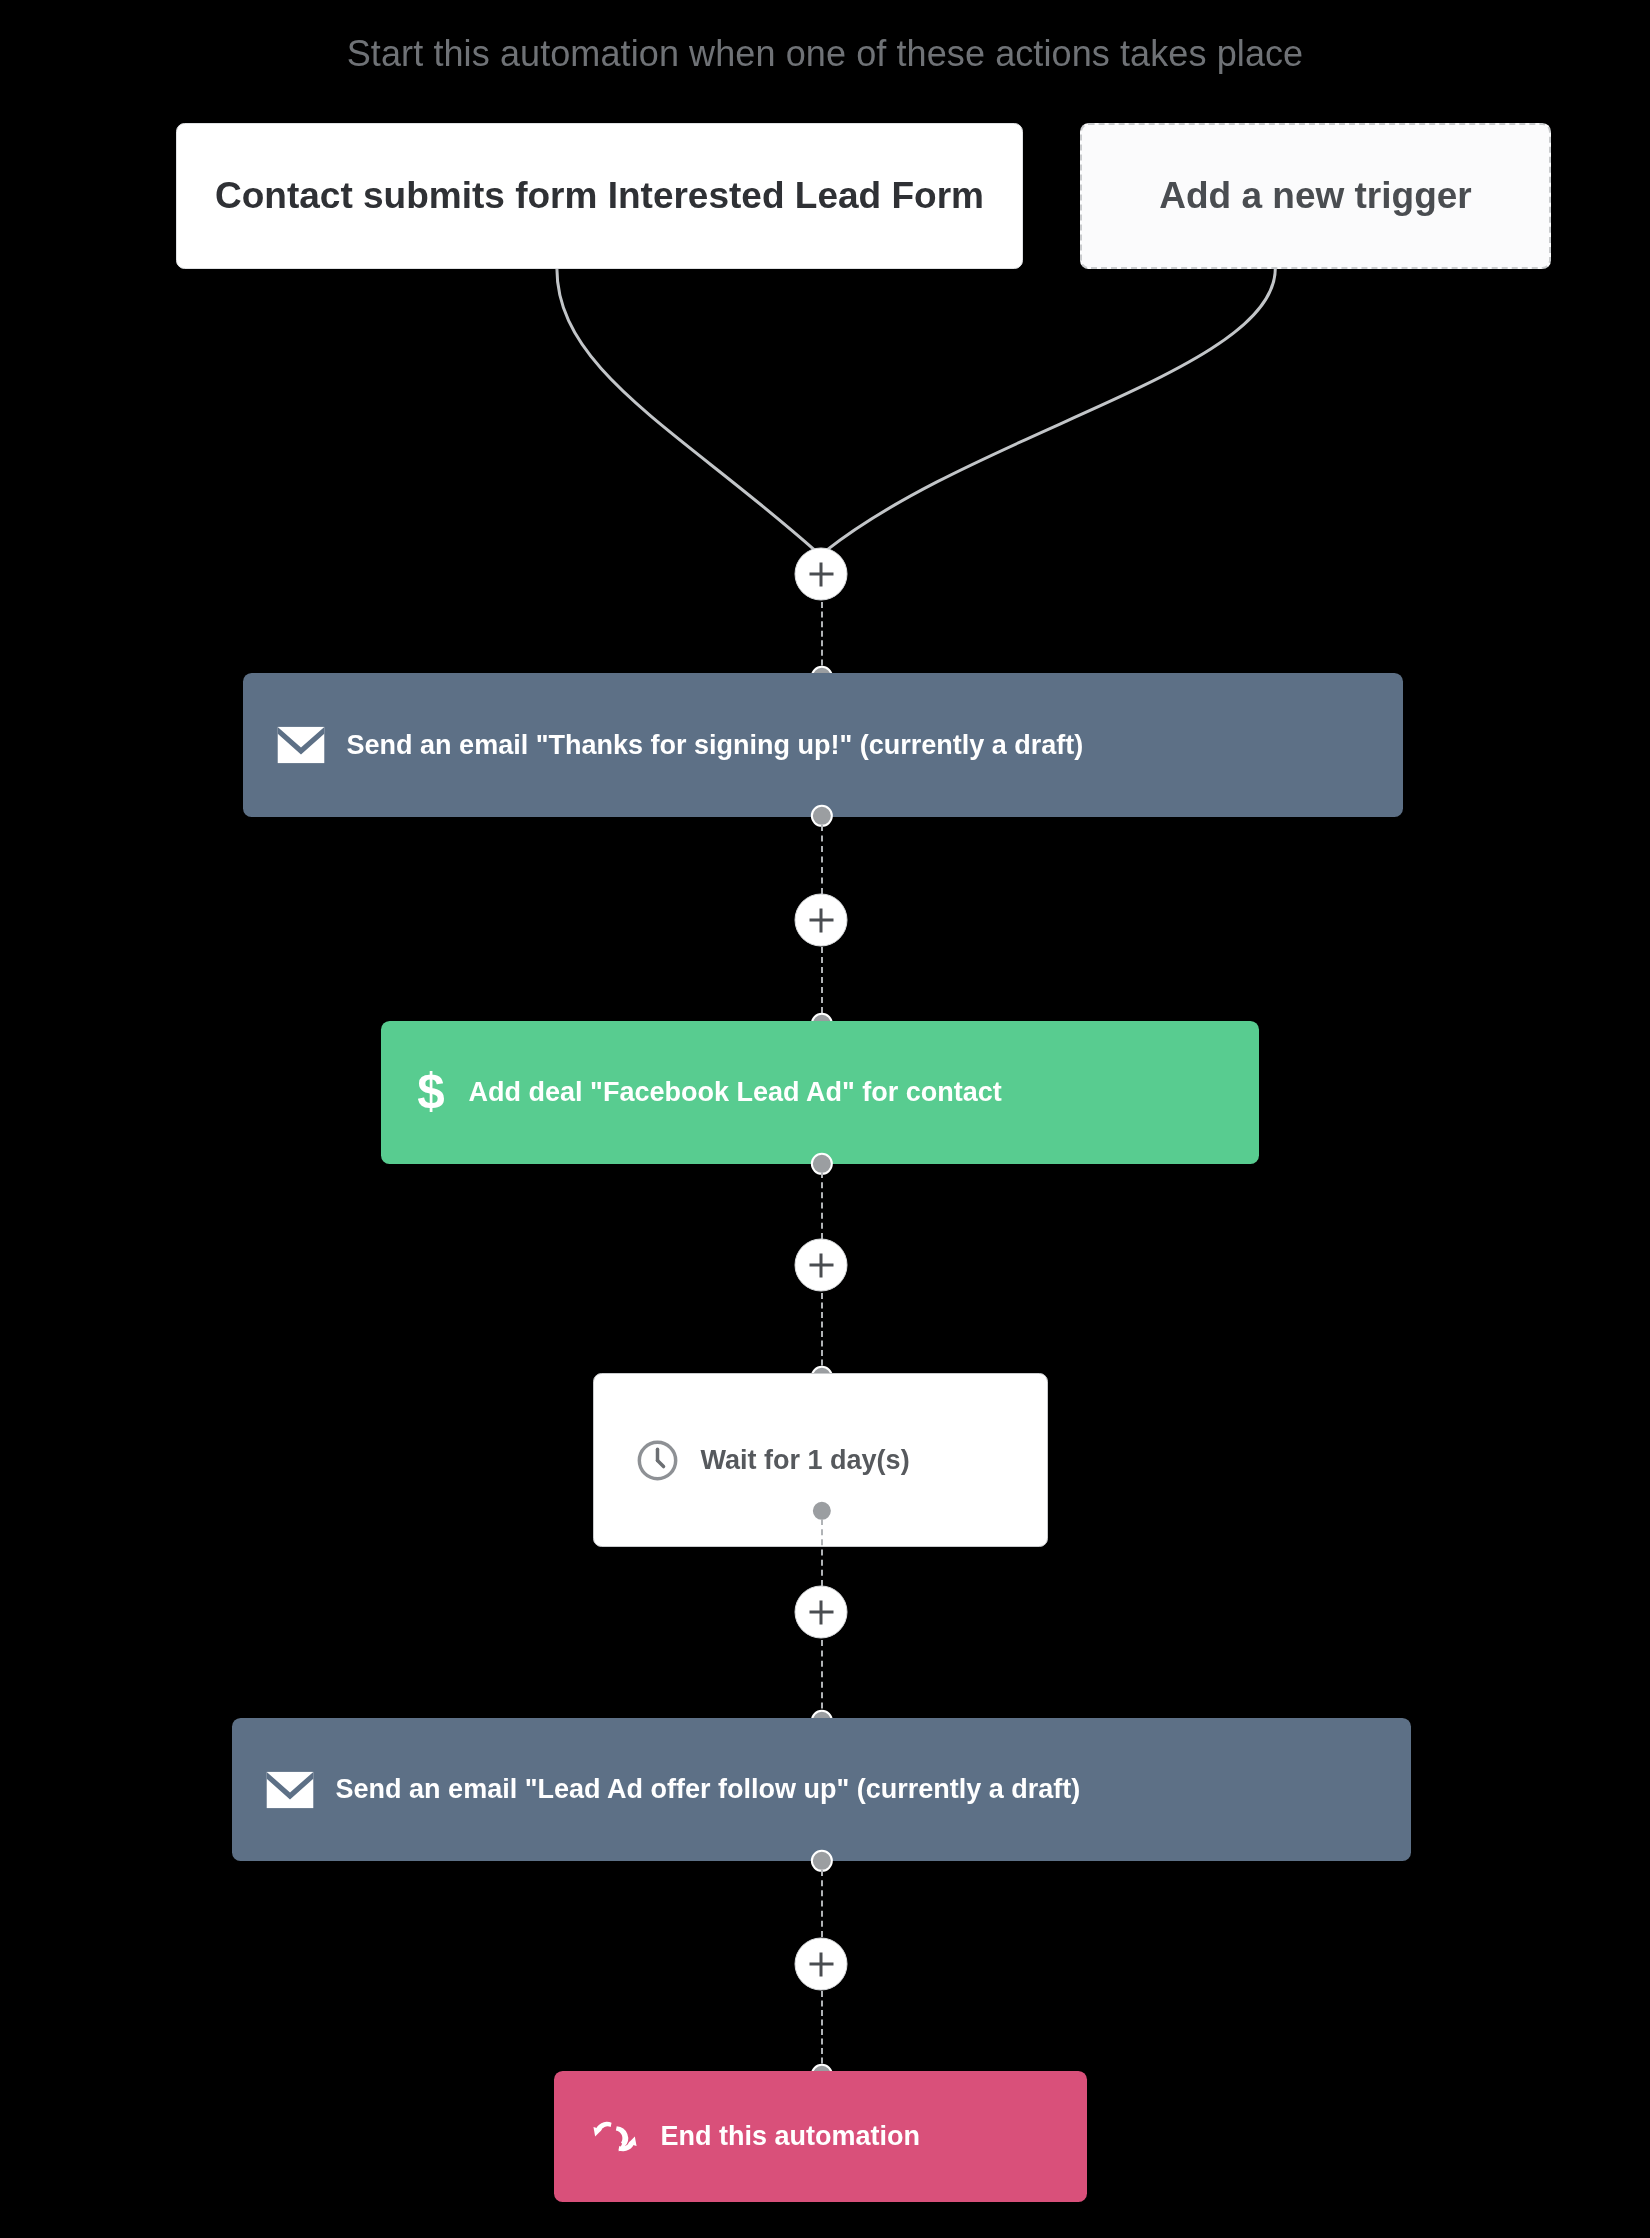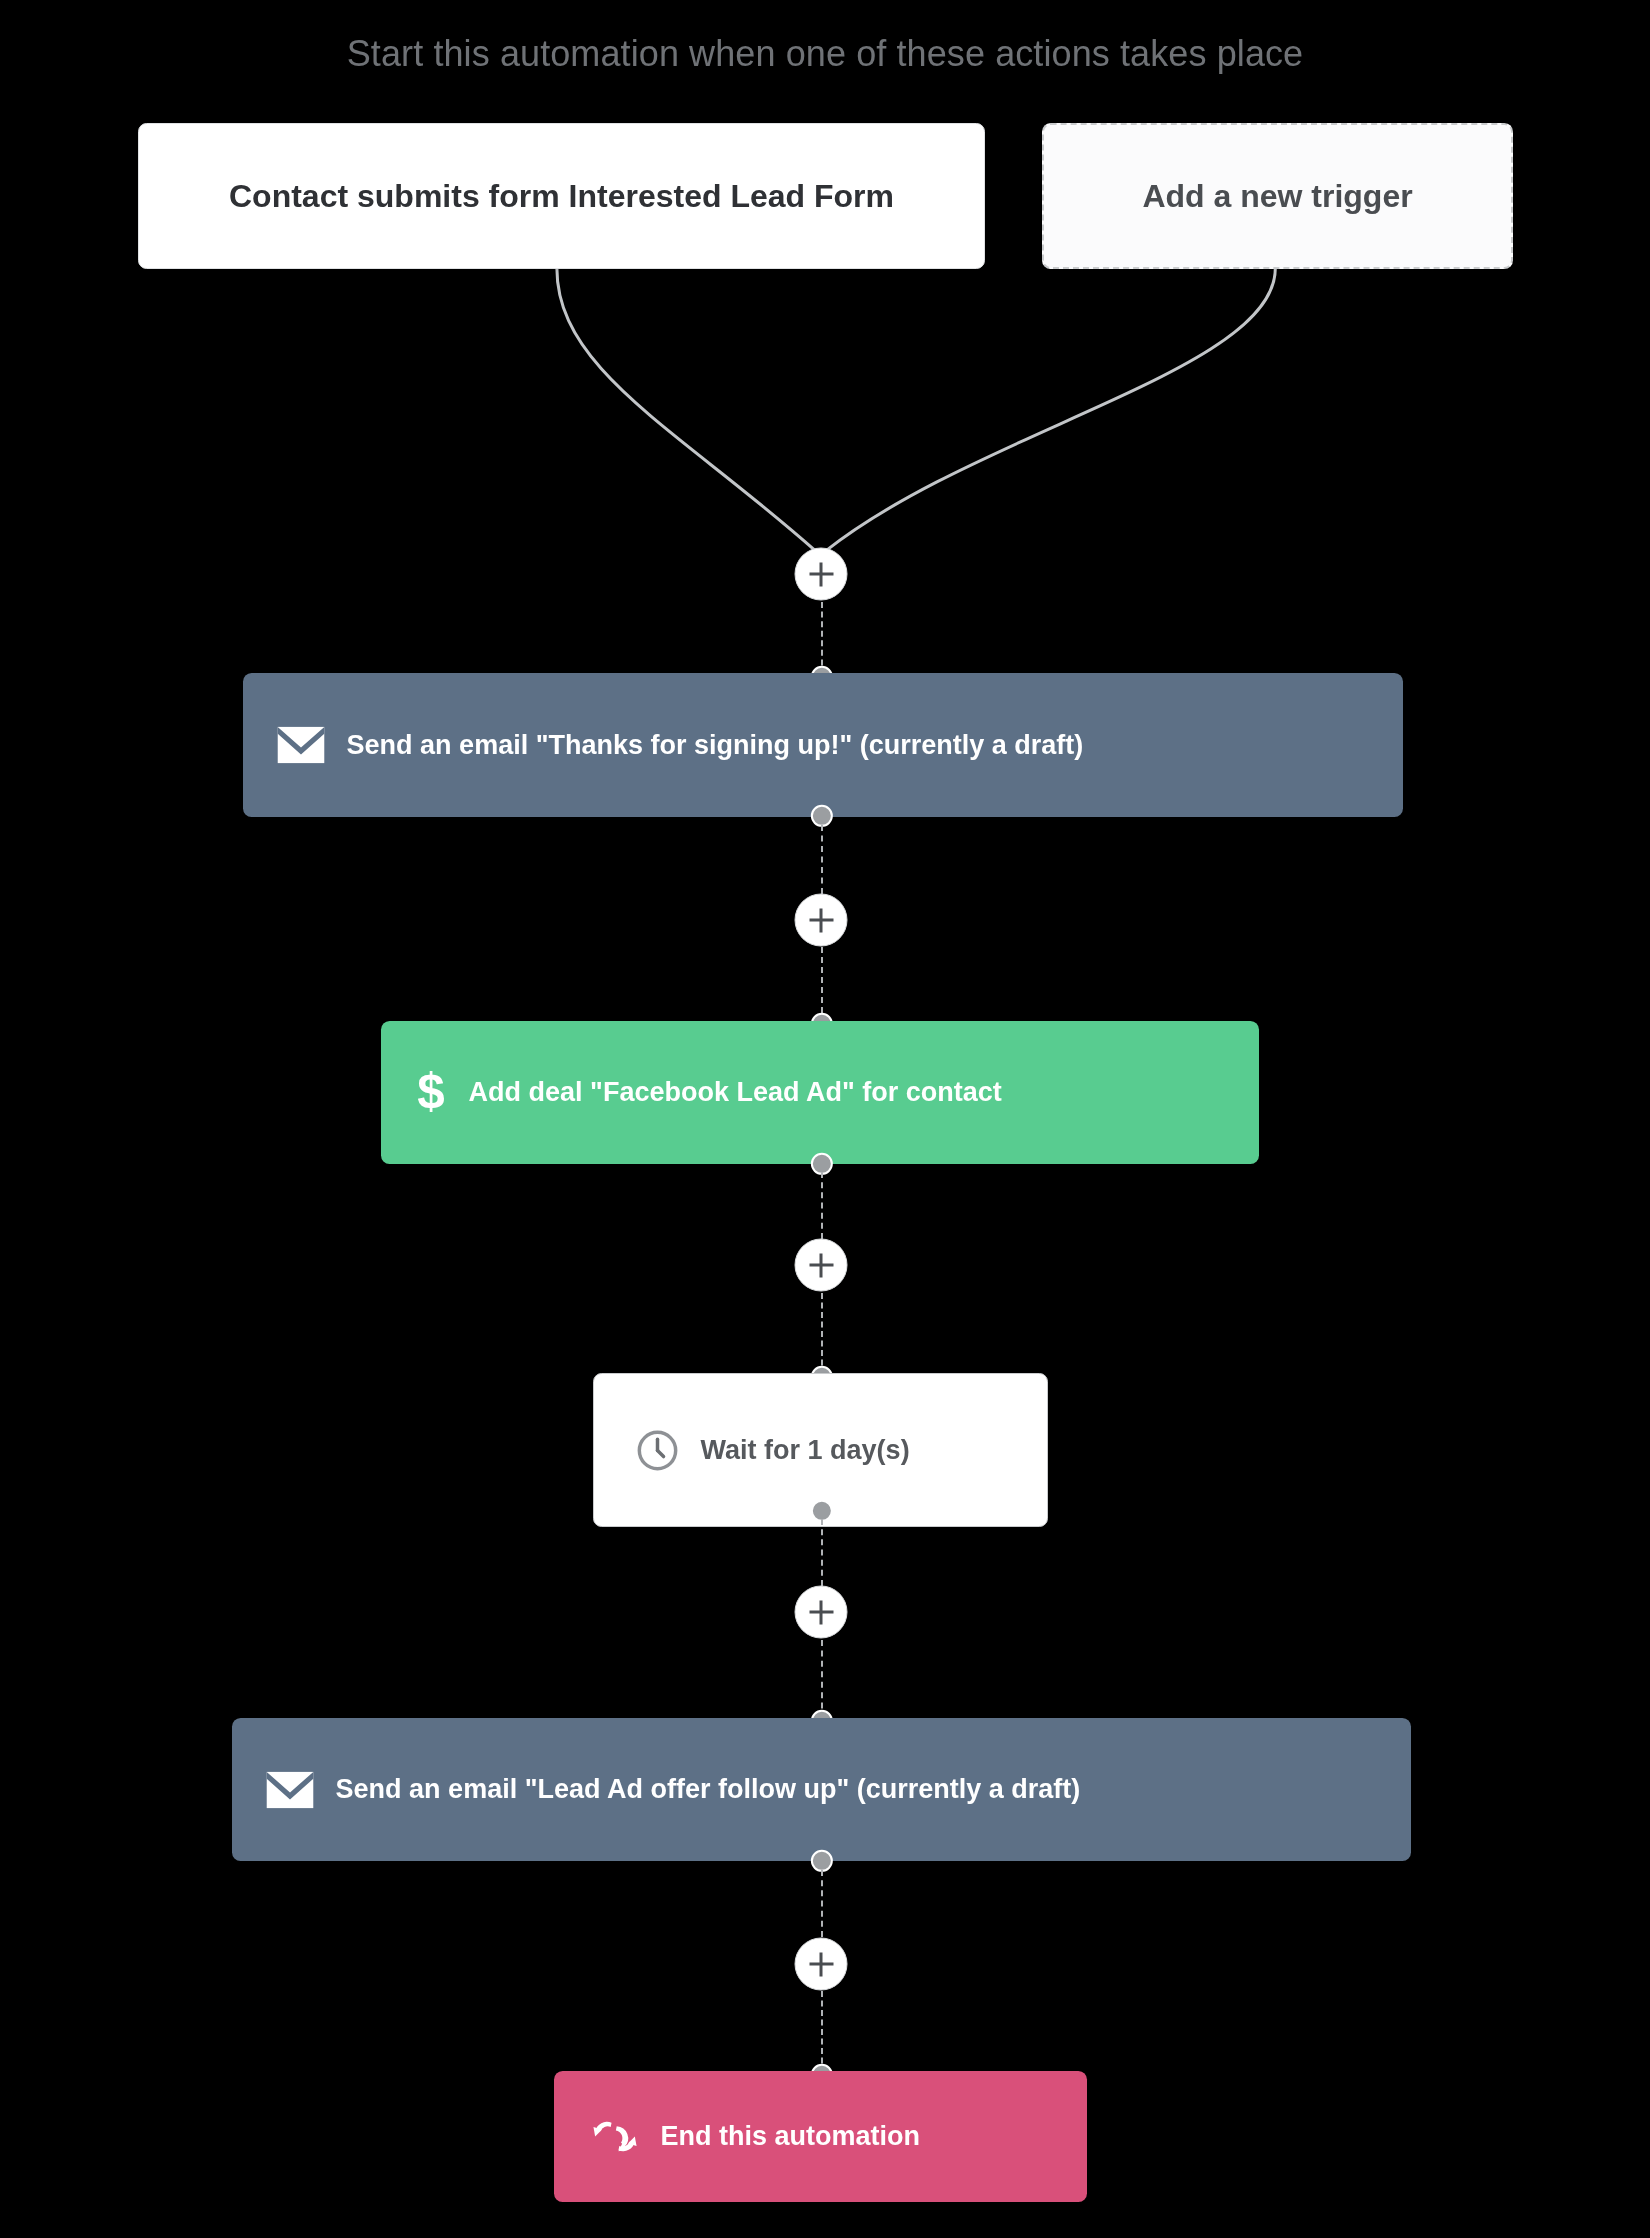--- a/index.html
+++ b/index.html
@@ -41,24 +41,25 @@
     box-sizing: border-box;
     display: flex;
     align-items: center;
     border-radius: 8.6px;
   }
 
   
   .trigger {
     background: #ffffff;
     justify-content: center;
-    font-size: 32px;
+    font-size: 37px;
     font-weight: bold;
     color: #2f3135;
     box-shadow: 0 1.7px 3.4px rgba(0,0,0,0.07);
+    margin-left: 38px;
   }
   .trigger.solid {
     border: 1.7px solid #dfe1e3;
   }
   .trigger.dashed {
     border: 2.6px dashed #c9cbcd;
     color: #4a4d51;
     box-shadow: none;
     background: #fbfbfc;
   }
@@ -190,21 +191,21 @@
   </div>
 
   <div class="dot" style="left:822px; top:1164px;"></div>
   <div class="dashline" style="left:821px; top:1172px; height:67px;"></div>
 
   <div class="plus" style="left:821px; top:1265px;"></div>
 
   <div class="dashline" style="left:821px; top:1293px; height:82px;"></div>
   <div class="dot" style="left:822px; top:1377px;"></div>
 
-  <div class="node action plain" style="left:593px; top:1373px; width:455px; height:154px; padding-left:41px;">
+  <div class="node action plain" style="left:593px; top:1373px; width:455px; height:174px; padding-left:41px;">
     <span class="icn">
       <svg width="45" height="45" viewBox="0 0 52 52" xmlns="http://www.w3.org/2000/svg">
         <circle cx="26" cy="26" r="21" fill="none" stroke="#8e9195" stroke-width="4"></circle>
         <line x1="26" y1="26" x2="26" y2="13" stroke="#6c6f73" stroke-width="4" stroke-linecap="round"></line>
         <line x1="26" y1="26" x2="33" y2="33" stroke="#6c6f73" stroke-width="4" stroke-linecap="round"></line>
       </svg>
     </span>
     <span class="label">Wait for 1 day(s)</span>
   </div>
 

